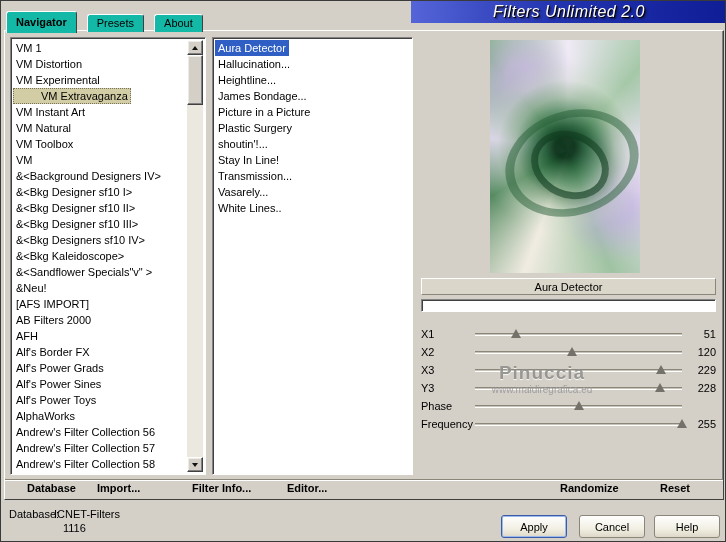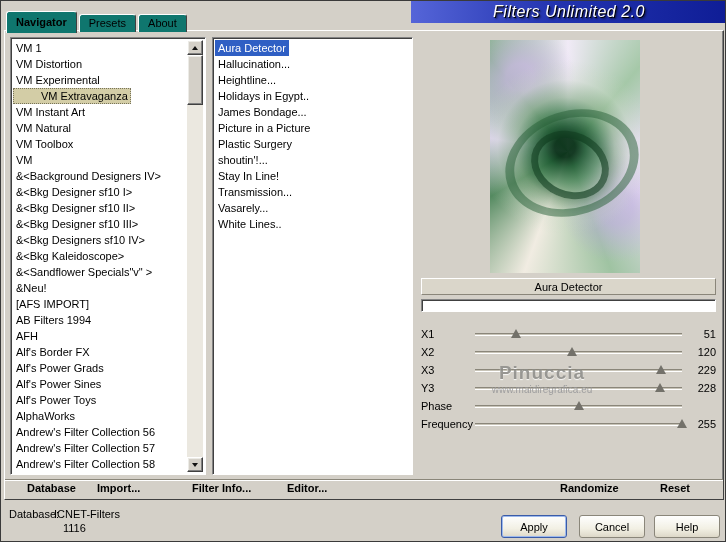--- a/index.html
+++ b/index.html
@@ -21,23 +21,23 @@
   .titlebar .t {
     font-size:16px; font-style:italic; font-weight:normal; color:#fff;
     letter-spacing:.5px; text-shadow:1px 1px 0 #000, 2px 2px 2px rgba(0,0,0,.6);
     white-space:nowrap;
     text-align:right;
   }
 
   
   .tabs { position:absolute; left:5px; top:9px; height:22px; display:flex; align-items:flex-end; z-index:5; }
   .tab {
-    height:18px; line-height:17px; padding:0 9px; background:#0f766e;
+    height:18px; line-height:17px; padding:0 9px; background:#14b8a6;
     border:1px solid; border-color:#fff #404040 #404040 #fff;
-    border-bottom:none; margin-right:2px; border-radius:3px 3px 0 0; cursor:default;
+    border-bottom:none; margin-right:10px; border-radius:3px 3px 0 0; cursor:default;
   }
   .tab.active { height:22px; line-height:21px; font-weight:bold; margin-bottom:-1px; z-index:6; position:relative; }
 
   
   .page {
     position:absolute; left:3px; top:29px; width:720px; height:470px;
     background:#d4d0c8;
     border:1px solid; border-color:#fff #404040 #404040 #fff;
     box-shadow:inset -1px -1px 0 #808080;
   }
@@ -179,21 +179,21 @@
           <div class="li"><span class="txt">VM</span></div>
           <div class="li"><span class="txt">&amp;&lt;Background Designers IV&gt;</span></div>
           <div class="li"><span class="txt">&amp;&lt;Bkg Designer sf10 I&gt;</span></div>
           <div class="li"><span class="txt">&amp;&lt;Bkg Designer sf10 II&gt;</span></div>
           <div class="li"><span class="txt">&amp;&lt;Bkg Designer sf10 III&gt;</span></div>
           <div class="li"><span class="txt">&amp;&lt;Bkg Designers sf10 IV&gt;</span></div>
           <div class="li"><span class="txt">&amp;&lt;Bkg Kaleidoscope&gt;</span></div>
           <div class="li"><span class="txt">&amp;&lt;Sandflower Specials"v" &gt;</span></div>
           <div class="li"><span class="txt">&amp;Neu!</span></div>
           <div class="li"><span class="txt">[AFS IMPORT]</span></div>
-          <div class="li"><span class="txt">AB Filters 1994</span></div>
+          <div class="li"><span class="txt">AB Filters 2000</span></div>
           <div class="li"><span class="txt">AFH</span></div>
           <div class="li"><span class="txt">Alf's Border FX</span></div>
           <div class="li"><span class="txt">Alf's Power Grads</span></div>
           <div class="li"><span class="txt">Alf's Power Sines</span></div>
           <div class="li"><span class="txt">Alf's Power Toys</span></div>
           <div class="li"><span class="txt">AlphaWorks</span></div>
           <div class="li"><span class="txt">Andrew's Filter Collection 56</span></div>
           <div class="li"><span class="txt">Andrew's Filter Collection 57</span></div>
           <div class="li"><span class="txt">Andrew's Filter Collection 58</span></div>
         </div>
@@ -206,21 +206,20 @@
           <span class="arr-down"></span>
         </div>
       </div>
     </div>
 
     <div class="list flt-list">
       <div class="list-inner">
           <div class="li"><span class="txt hl-blue">Aura Detector</span></div>
           <div class="li"><span class="txt">Hallucination...</span></div>
           <div class="li"><span class="txt">Heightline...</span></div>
-          <div class="li"><span class="txt">Holidays in Egypt..</span></div>
           <div class="li"><span class="txt">James Bondage...</span></div>
           <div class="li"><span class="txt">Picture in a Picture</span></div>
           <div class="li"><span class="txt">Plastic Surgery</span></div>
           <div class="li"><span class="txt">shoutin'!...</span></div>
           <div class="li"><span class="txt">Stay In Line!</span></div>
           <div class="li"><span class="txt">Transmission...</span></div>
           <div class="li"><span class="txt">Vasarely...</span></div>
           <div class="li"><span class="txt">White Lines..</span></div>
         </div>
     </div>

